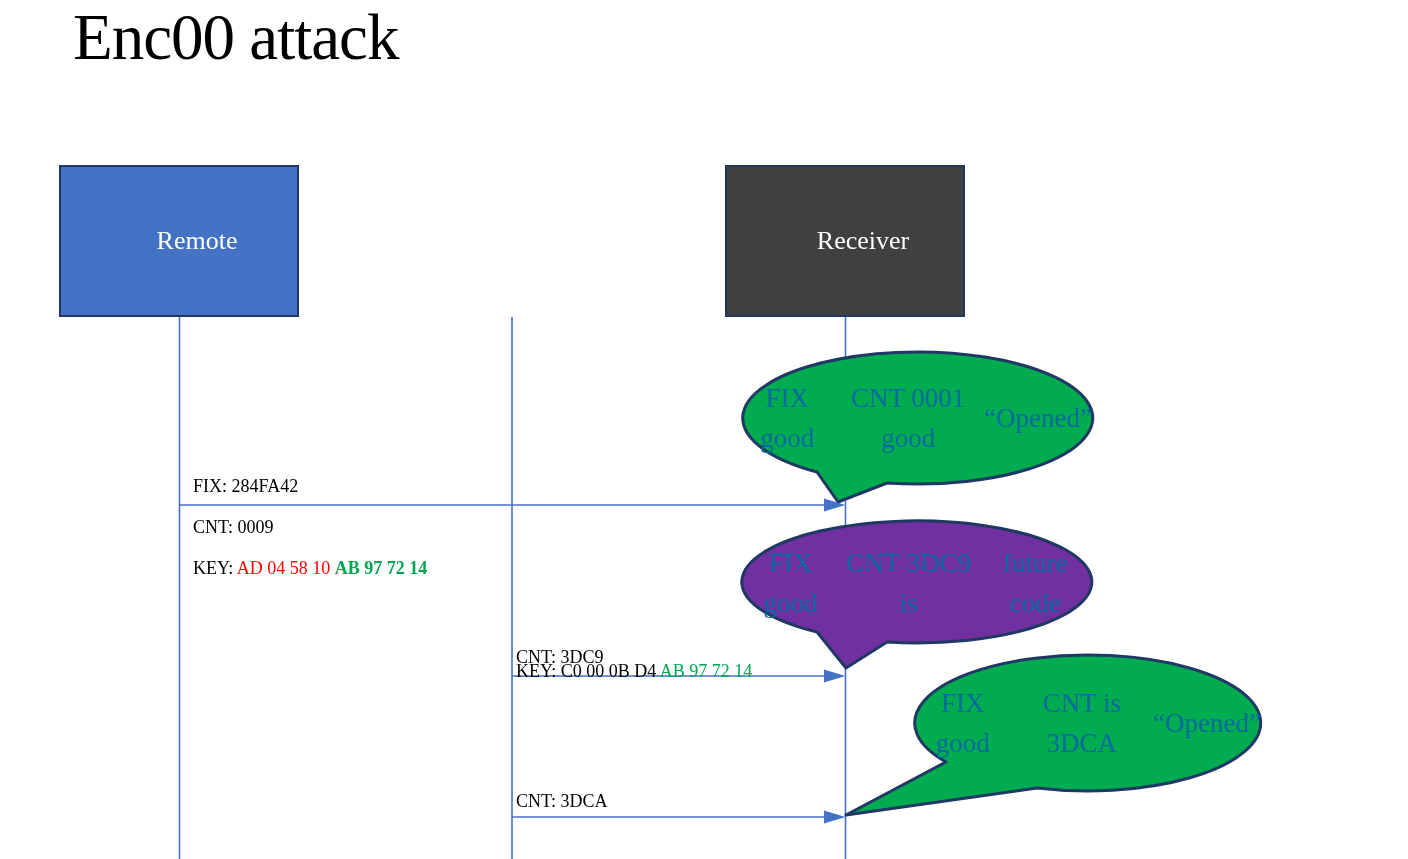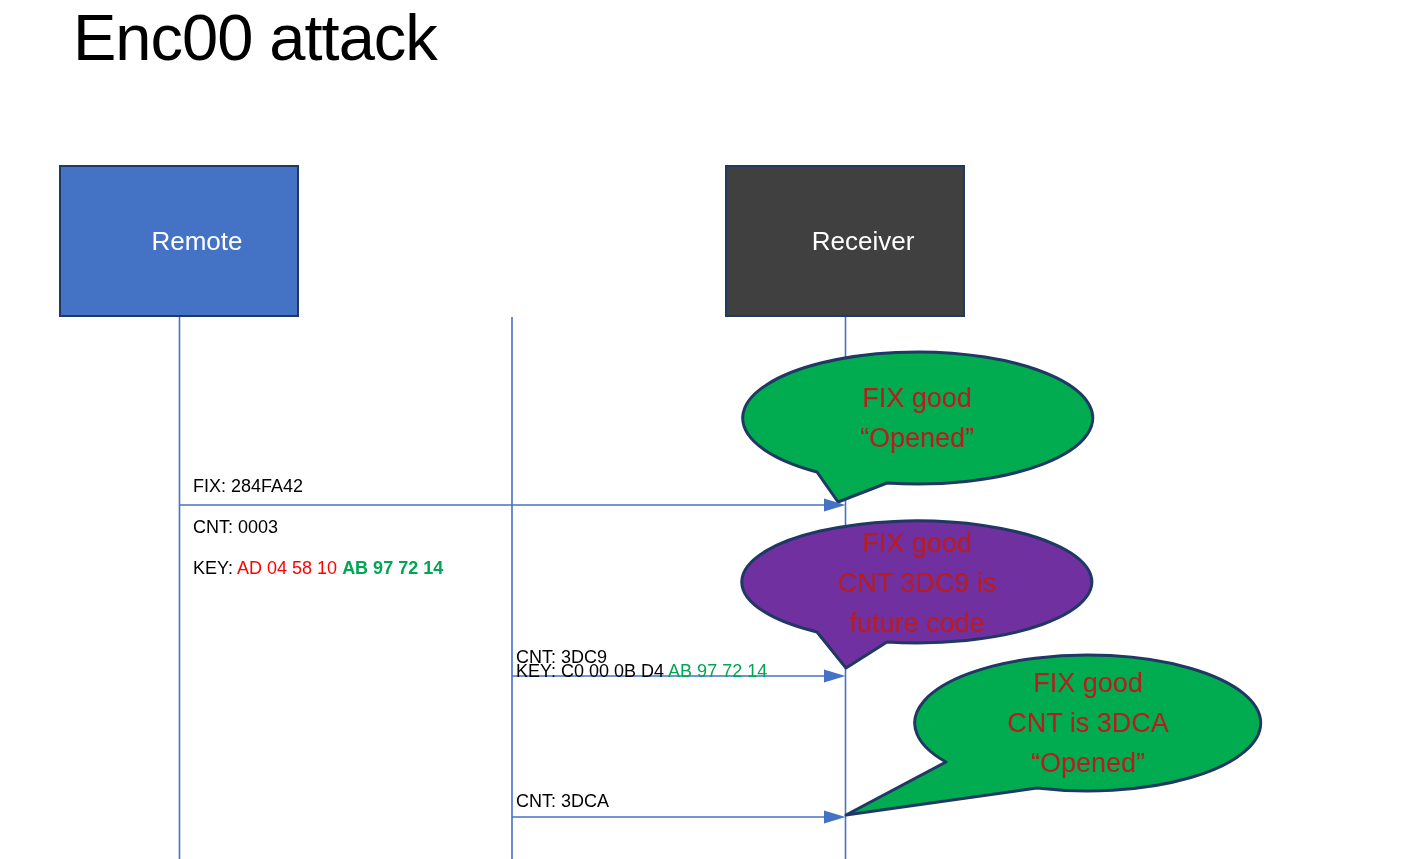--- a/index.html
+++ b/index.html
@@ -1,18 +1,18 @@
 <!DOCTYPE html>
 <html><head>
 <meta charset="utf-8">
 <style>
   html,body{margin:0;padding:0;background:#fff;}
   .canvas{
     position:relative;width:1408px;height:859px;background:#FFFFFF;
-    font-family:Liberation Sans, sans-serif;overflow:hidden;
+    font-family:Liberation Serif, serif;overflow:hidden;
   }
   .slide-title{
     position:absolute;left:73px;top:0px;margin:0;
     font-size:65px;font-weight:300;letter-spacing:-1px;color:#000;
     white-space:nowrap;
   }
   .diagram-svg{position:absolute;left:0;top:0;}
   .actor-box{
     position:absolute;top:165px;width:240px;height:152px;
     border:2.5px solid #1F3864;box-sizing:border-box;
@@ -22,22 +22,22 @@
   .box-remote{left:59px;background:#4472C4;}
   .box-flipper{left:392px;background:#ED7D31;}
   .box-receiver{left:725px;background:#404040;}
   .msg-line{
     position:absolute;font-size:18px;color:#000;white-space:nowrap;line-height:30px;
   }
   .key-red{color:#FF0000;}
   .key-green{color:#00A651;}
   .key-green-bold{color:#00A651;font-weight:700;}
   .bubble-text{
-    position:absolute;display:flex;flex-direction:column;align-items:center;justify-content:center;
-    color:#b91c1c;font-size:27px;line-height:40px;text-align:center;
+    position:absolute;display:flex;flex-direction:row;align-items:center;justify-content:center;
+    color:#0369a1;font-size:27px;line-height:40px;text-align:center;
   }
   .bt1{left:742px;top:353px;width:350px;height:130px;}
   .bt2{left:742px;top:522px;width:350px;height:121px;}
   .bt3{left:915px;top:656px;width:346px;height:134px;}
 </style>
 </head>
 <body>
 
 <div class="canvas">
 
@@ -68,34 +68,35 @@
   </svg>
 
   <div class="actor-box box-remote">
     <span class="actor-label">Remote</span>
   </div>
   <div class="actor-box box-receiver">
     <span class="actor-label">Receiver</span>
   </div>
 
   <div class="msg-line" style="left:193px;top:471px;">FIX: 284FA42</div>
-  <div class="msg-line" style="left:193px;top:512px;">CNT: 0003</div>
+  <div class="msg-line" style="left:193px;top:512px;">CNT: 0009</div>
   <div class="msg-line" style="left:193px;top:553px;">
     <span>KEY: </span><span class="key-red">AD 04 58 10 </span><span class="key-green-bold">AB 97 72 14</span>
   </div>
 
   <div class="msg-line" style="left:516px;top:642px;">CNT: 3DC9</div>
   <div class="msg-line" style="left:516px;top:656px;">
     <span>KEY: C0 00 0B D4 </span><span class="key-green">AB 97 72 14</span>
   </div>
 
   <div class="msg-line" style="left:516px;top:786px;">CNT: 3DCA</div>
 
   <div class="bubble-text bt1">
     <div>FIX good</div>
+    <div>CNT 0001 good</div>
     <div>“Opened”</div>
   </div>
   <div class="bubble-text bt2">
     <div>FIX good</div>
     <div>CNT 3DC9 is</div>
     <div>future code</div>
   </div>
   <div class="bubble-text bt3">
     <div>FIX good</div>
     <div>CNT is 3DCA</div>

